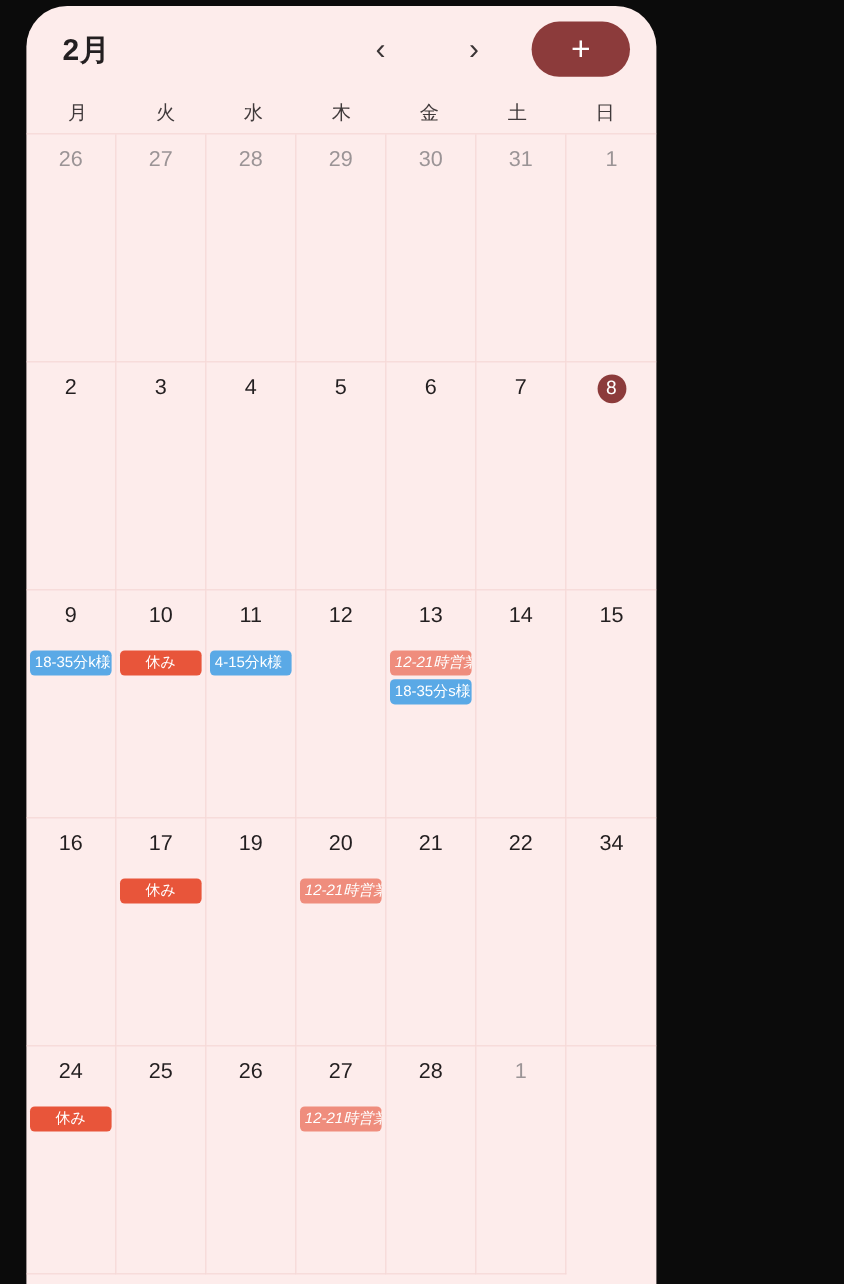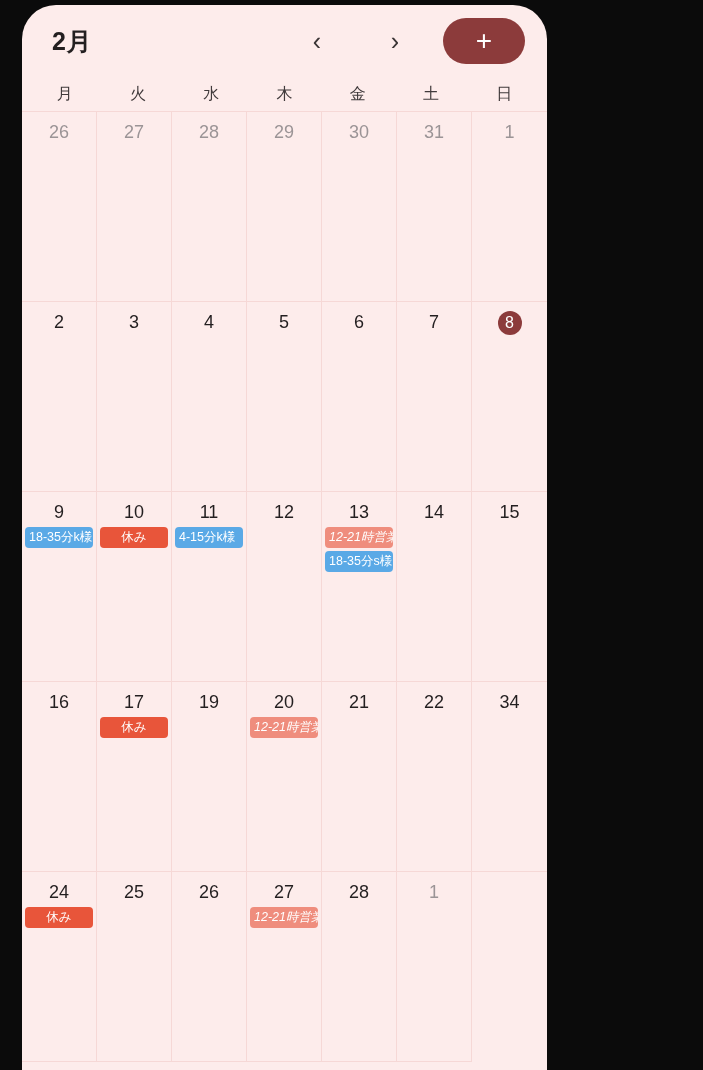--- a/index.html
+++ b/index.html
@@ -125,21 +125,21 @@
     display: inline-block;
     width: 24px;
     height: 24px;
     line-height: 24px;
     border-radius: 50%;
     background: #8c3b3b;
     color: #ffffff;
     font-size: 16px;
   }
   .events {
-    margin-top: 3px;
+    margin-top: 18px;
     padding: 0 3px;
   }
   .event {
     height: 21px;
     line-height: 21px;
     border-radius: 4px;
     color: #ffffff;
     font-size: 12.5px;
     padding: 0 4px;
     margin-bottom: 3px;

